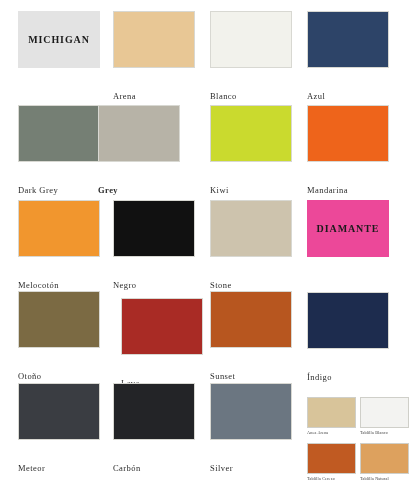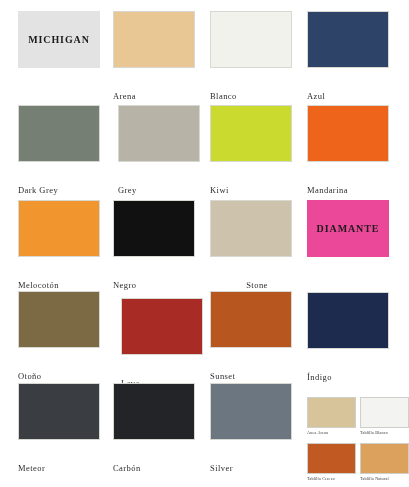--- a/index.html
+++ b/index.html
@@ -123,41 +123,41 @@
         <div class="label">Blanco</div>
       </div>
       <div class="cell" style="left: 307px; top: 11px;">
         <div class="sw tex-flat edged" style="background: rgb(45, 68, 104);"></div>
         <div class="label">Azul</div>
       </div>
       <div class="cell" style="left: 18px; top: 105px;">
         <div class="sw tex-flat edged" style="background: rgb(117, 127, 116);"></div>
         <div class="label">Dark Grey</div>
       </div>
-      <div class="cell" style="left: 118px; top: 105px;">
+      <div class="cell" style="left: 98px; top: 105px; font-weight: bold;">
         <div class="sw tex-linen edged" style="background: rgb(183, 179, 167);"></div>
         <div class="label">Grey</div>
       </div>
       <div class="cell" style="left: 210px; top: 105px;">
         <div class="sw tex-linen edged" style="background: rgb(202, 218, 46);"></div>
         <div class="label">Kiwi</div>
       </div>
       <div class="cell" style="left: 18px; top: 200px;">
         <div class="sw tex-flat edged" style="background: rgb(241, 150, 46);"></div>
         <div class="label">Melocotón</div>
       </div>
       <div class="cell" style="left: 307px; top: 105px;">
         <div class="sw tex-flat edged" style="background: rgb(238, 100, 27);"></div>
         <div class="label">Mandarina</div>
       </div>
       <div class="cell" style="left: 113px; top: 200px;">
         <div class="sw tex-flat edged" style="background: rgb(17, 17, 17);"></div>
         <div class="label">Negro</div>
       </div>
-      <div class="cell" style="left: 210px; top: 200px; text-align: center;">
+      <div class="cell" style="left: 210px; top: 200px;">
         <div class="sw tex-linen edged" style="background: rgb(205, 195, 173);"></div>
         <div class="label">Stone</div>
       </div>
       <div class="cell" style="left: 307px; top: 200px;">
         <div class="sw  headtile" style="background: #ec4899;">
           <span>DIAMANTE</span>
         </div>
       </div>
       <div class="cell" style="left: 18px; top: 291px;">
         <div class="sw tex-diamond edged" style="background: rgb(123, 106, 67);"></div>

